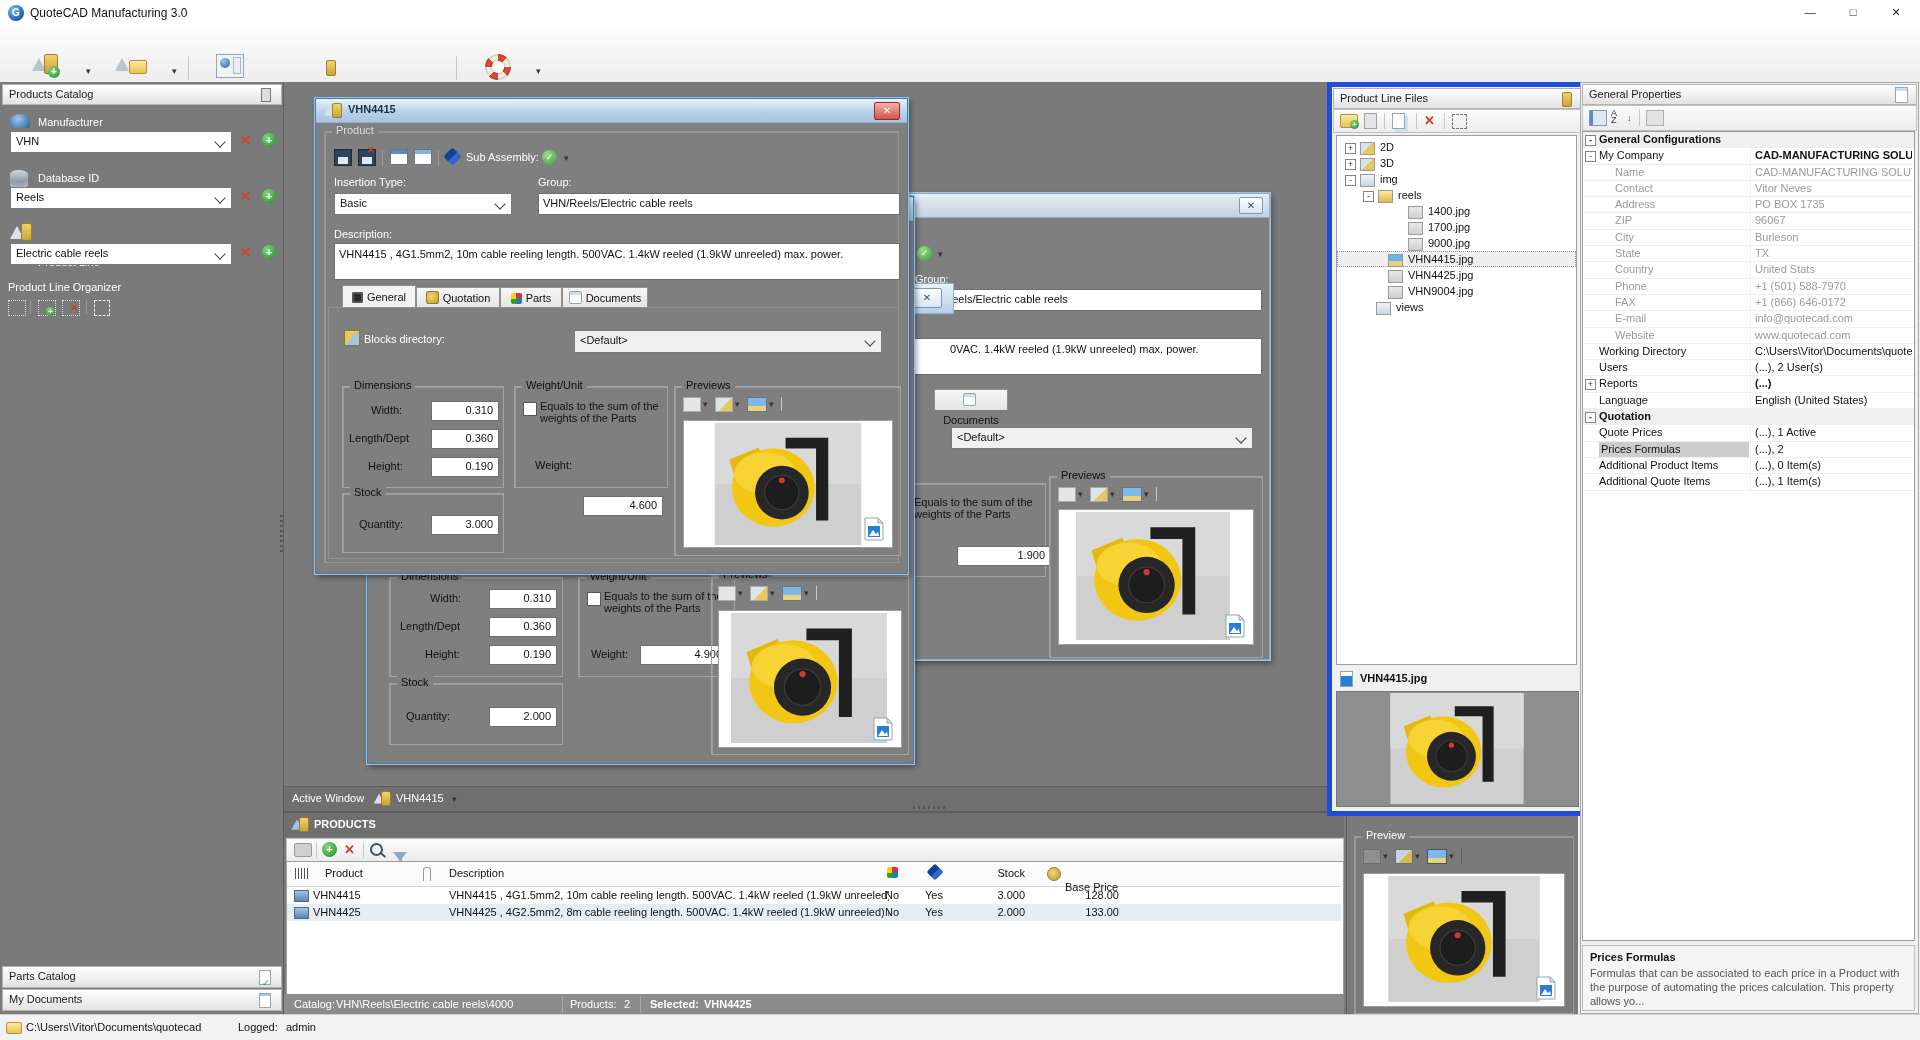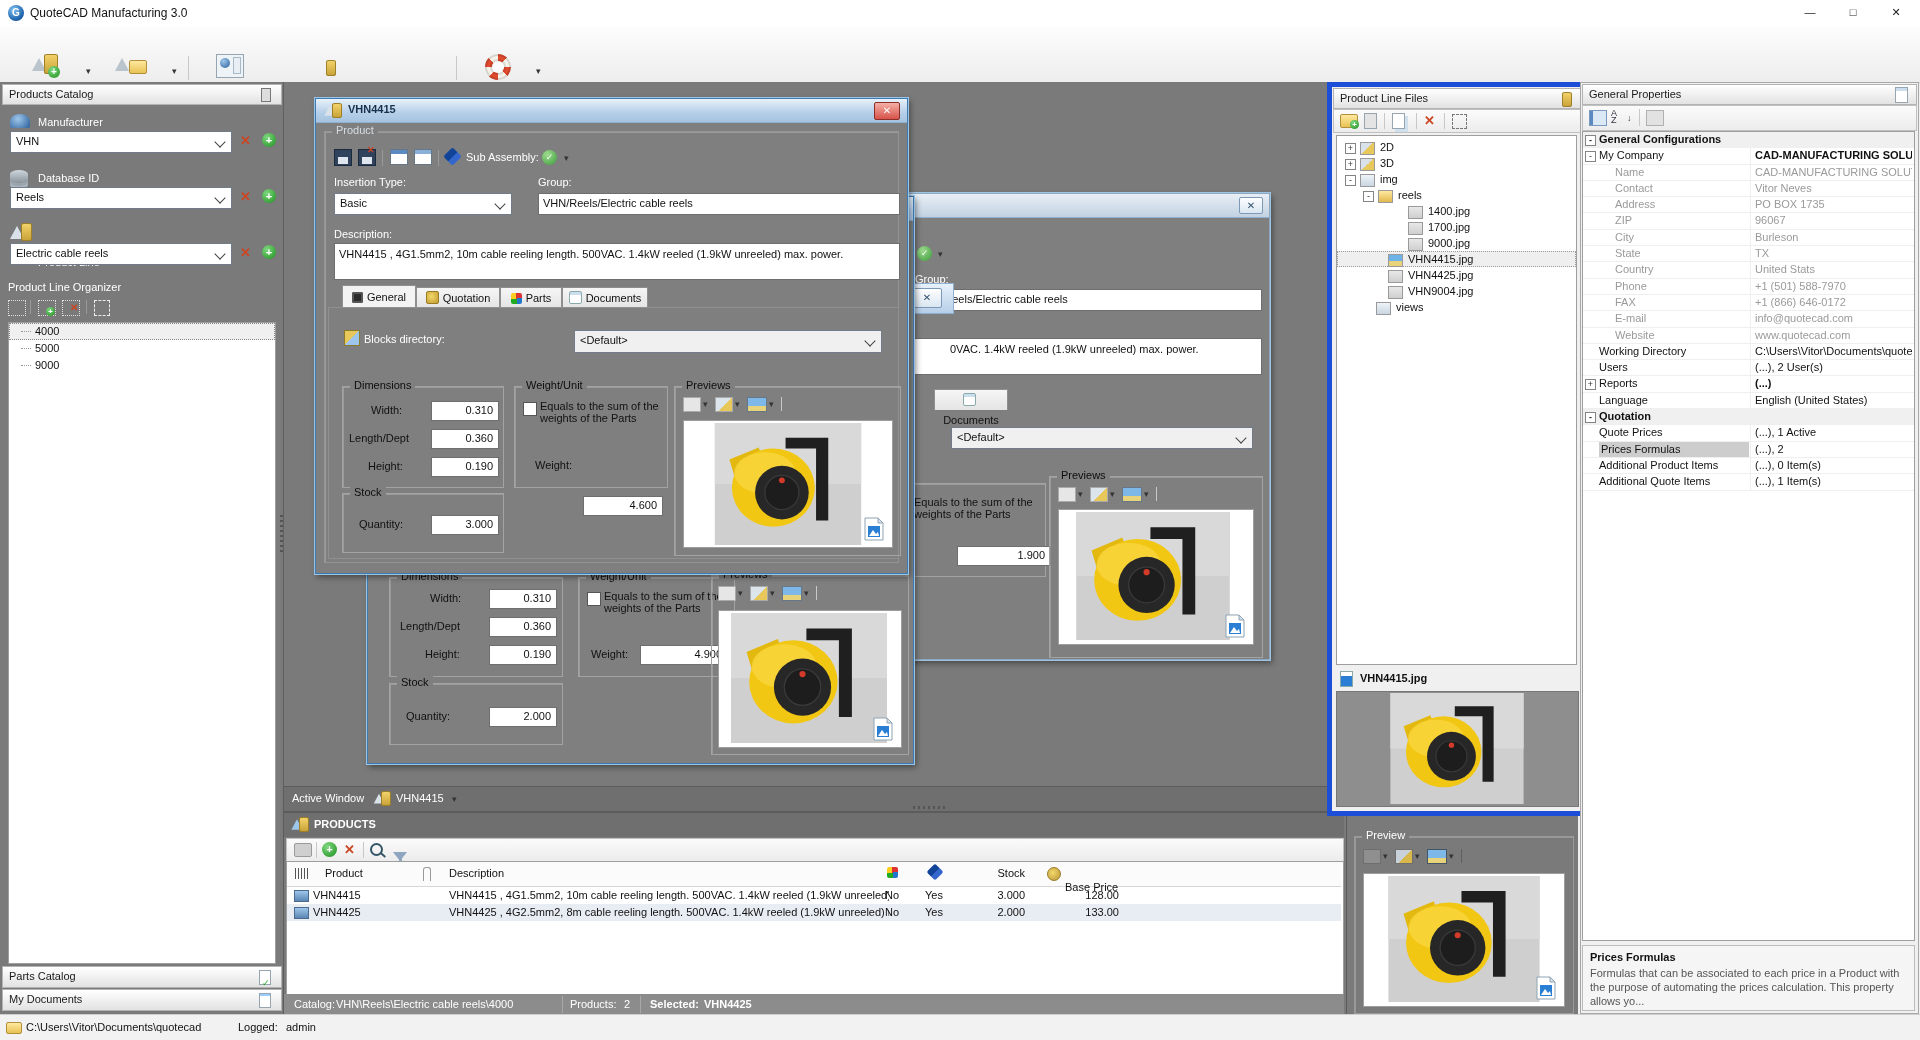--- a/index.html
+++ b/index.html
@@ -211,26 +211,20 @@
     <span class="abs tbsep" style="left:22px;top:0;height:14px;background:#999;"></span>
     <span class="abs" style="left:30px;width:16px;height:14px;border:1px dotted #ddd;">
         <span class="abs greenplus" style="left:7px;top:6px;width:9px;height:9px;line-height:9px;font-size:8px;">+</span>
       </span>
     <span class="abs" style="left:54px;width:16px;height:14px;border:1px dotted #ddd;">
         <span class="abs redx" style="left:7px;top:1px;font-size:10px;">✕</span>
       </span>
     <span class="abs tbsep" style="left:78px;top:0;height:14px;background:#999;"></span>
     <span class="abs" style="left:86px;width:14px;height:14px;border:1px dashed #eee;"></span>
   </div>
-  <div class="abs whitebox" style="left:8px;top:240px;width:266px;height:640px;">
-
-  <div class="orow sel"><span>4000</span></div>
-      <div class="orow"><span>5000</span></div>
-      <div class="orow"><span>9000</span></div>
-    </div>
 
   <div class="abs panelhdr" style="left:2px;top:884px;width:272px;height:20px;">
     <span>Parts Catalog</span>
     <span class="abs page" style="left:256px;top:3px;width:10px;height:13px;">
         <span class="abs" style="left:2px;top:3px;color:#2a2;font-size:9px;">✓</span>
       </span>
   </div>
   <div class="abs panelhdr" style="left:2px;top:907px;width:272px;height:20px;">
     <span>My Documents</span>
     <span class="abs page" style="left:256px;top:3px;width:10px;height:13px;box-shadow:inset 0 2px 0 #9cf;"></span>

